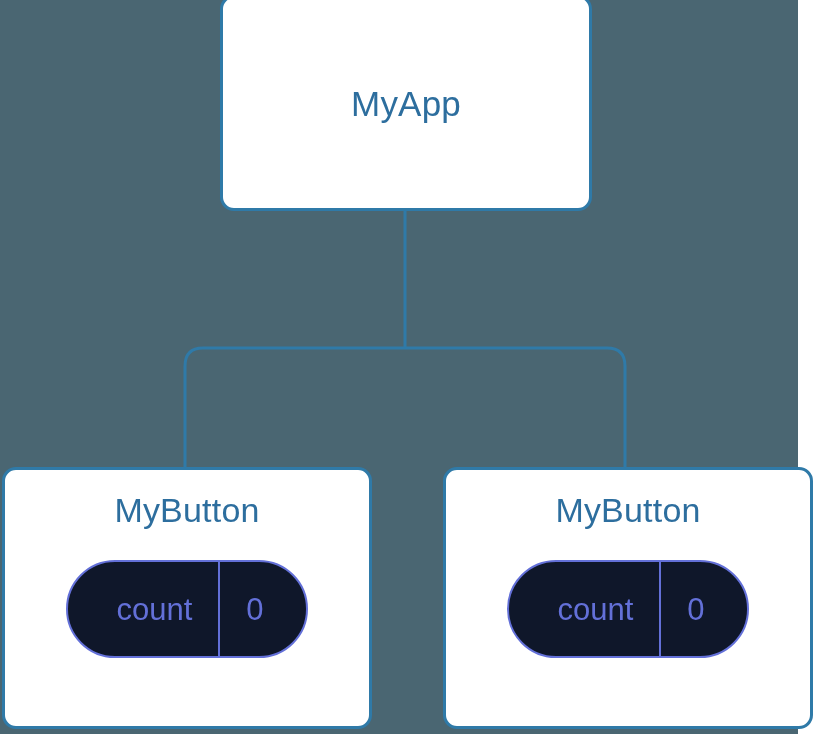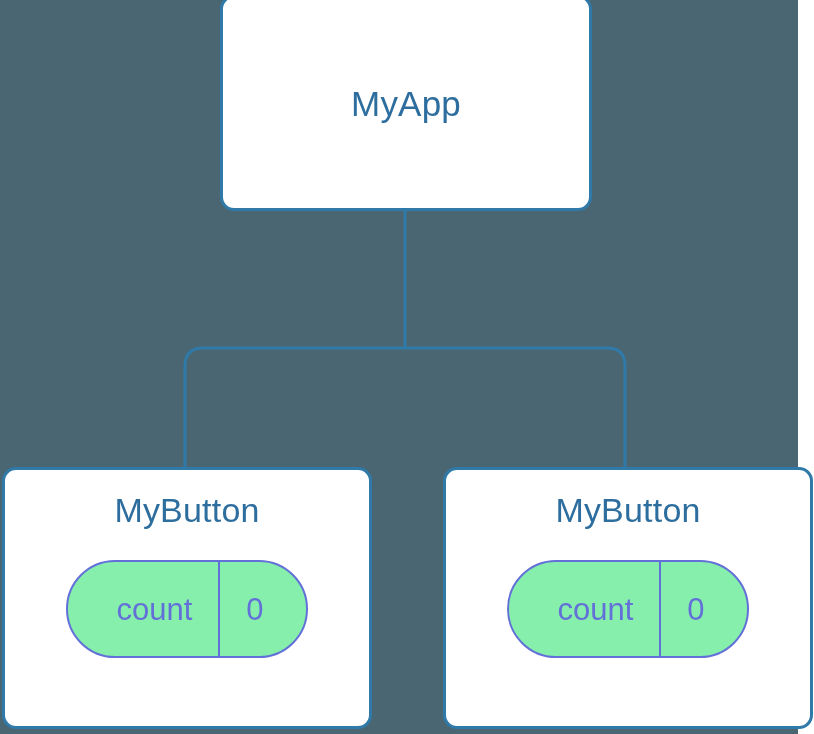--- a/index.html
+++ b/index.html
@@ -71,21 +71,21 @@
     margin-top: 23px;
   }
   .state-pill {
     margin-top: 33px;
     height: 98px;
     border: 2px solid #6370d8;
     border-radius: 49px;
     box-sizing: border-box;
     display: flex;
     align-items: stretch;
-    background: #86efac;
+    background: #0f172a;
     overflow: hidden;
   }
   .pill-key {
     display: flex;
     align-items: center;
     justify-content: center;
     padding: 0 26px 0 48px;
     color: #6370d8;
     font-size: 31px;
     line-height: 1;

